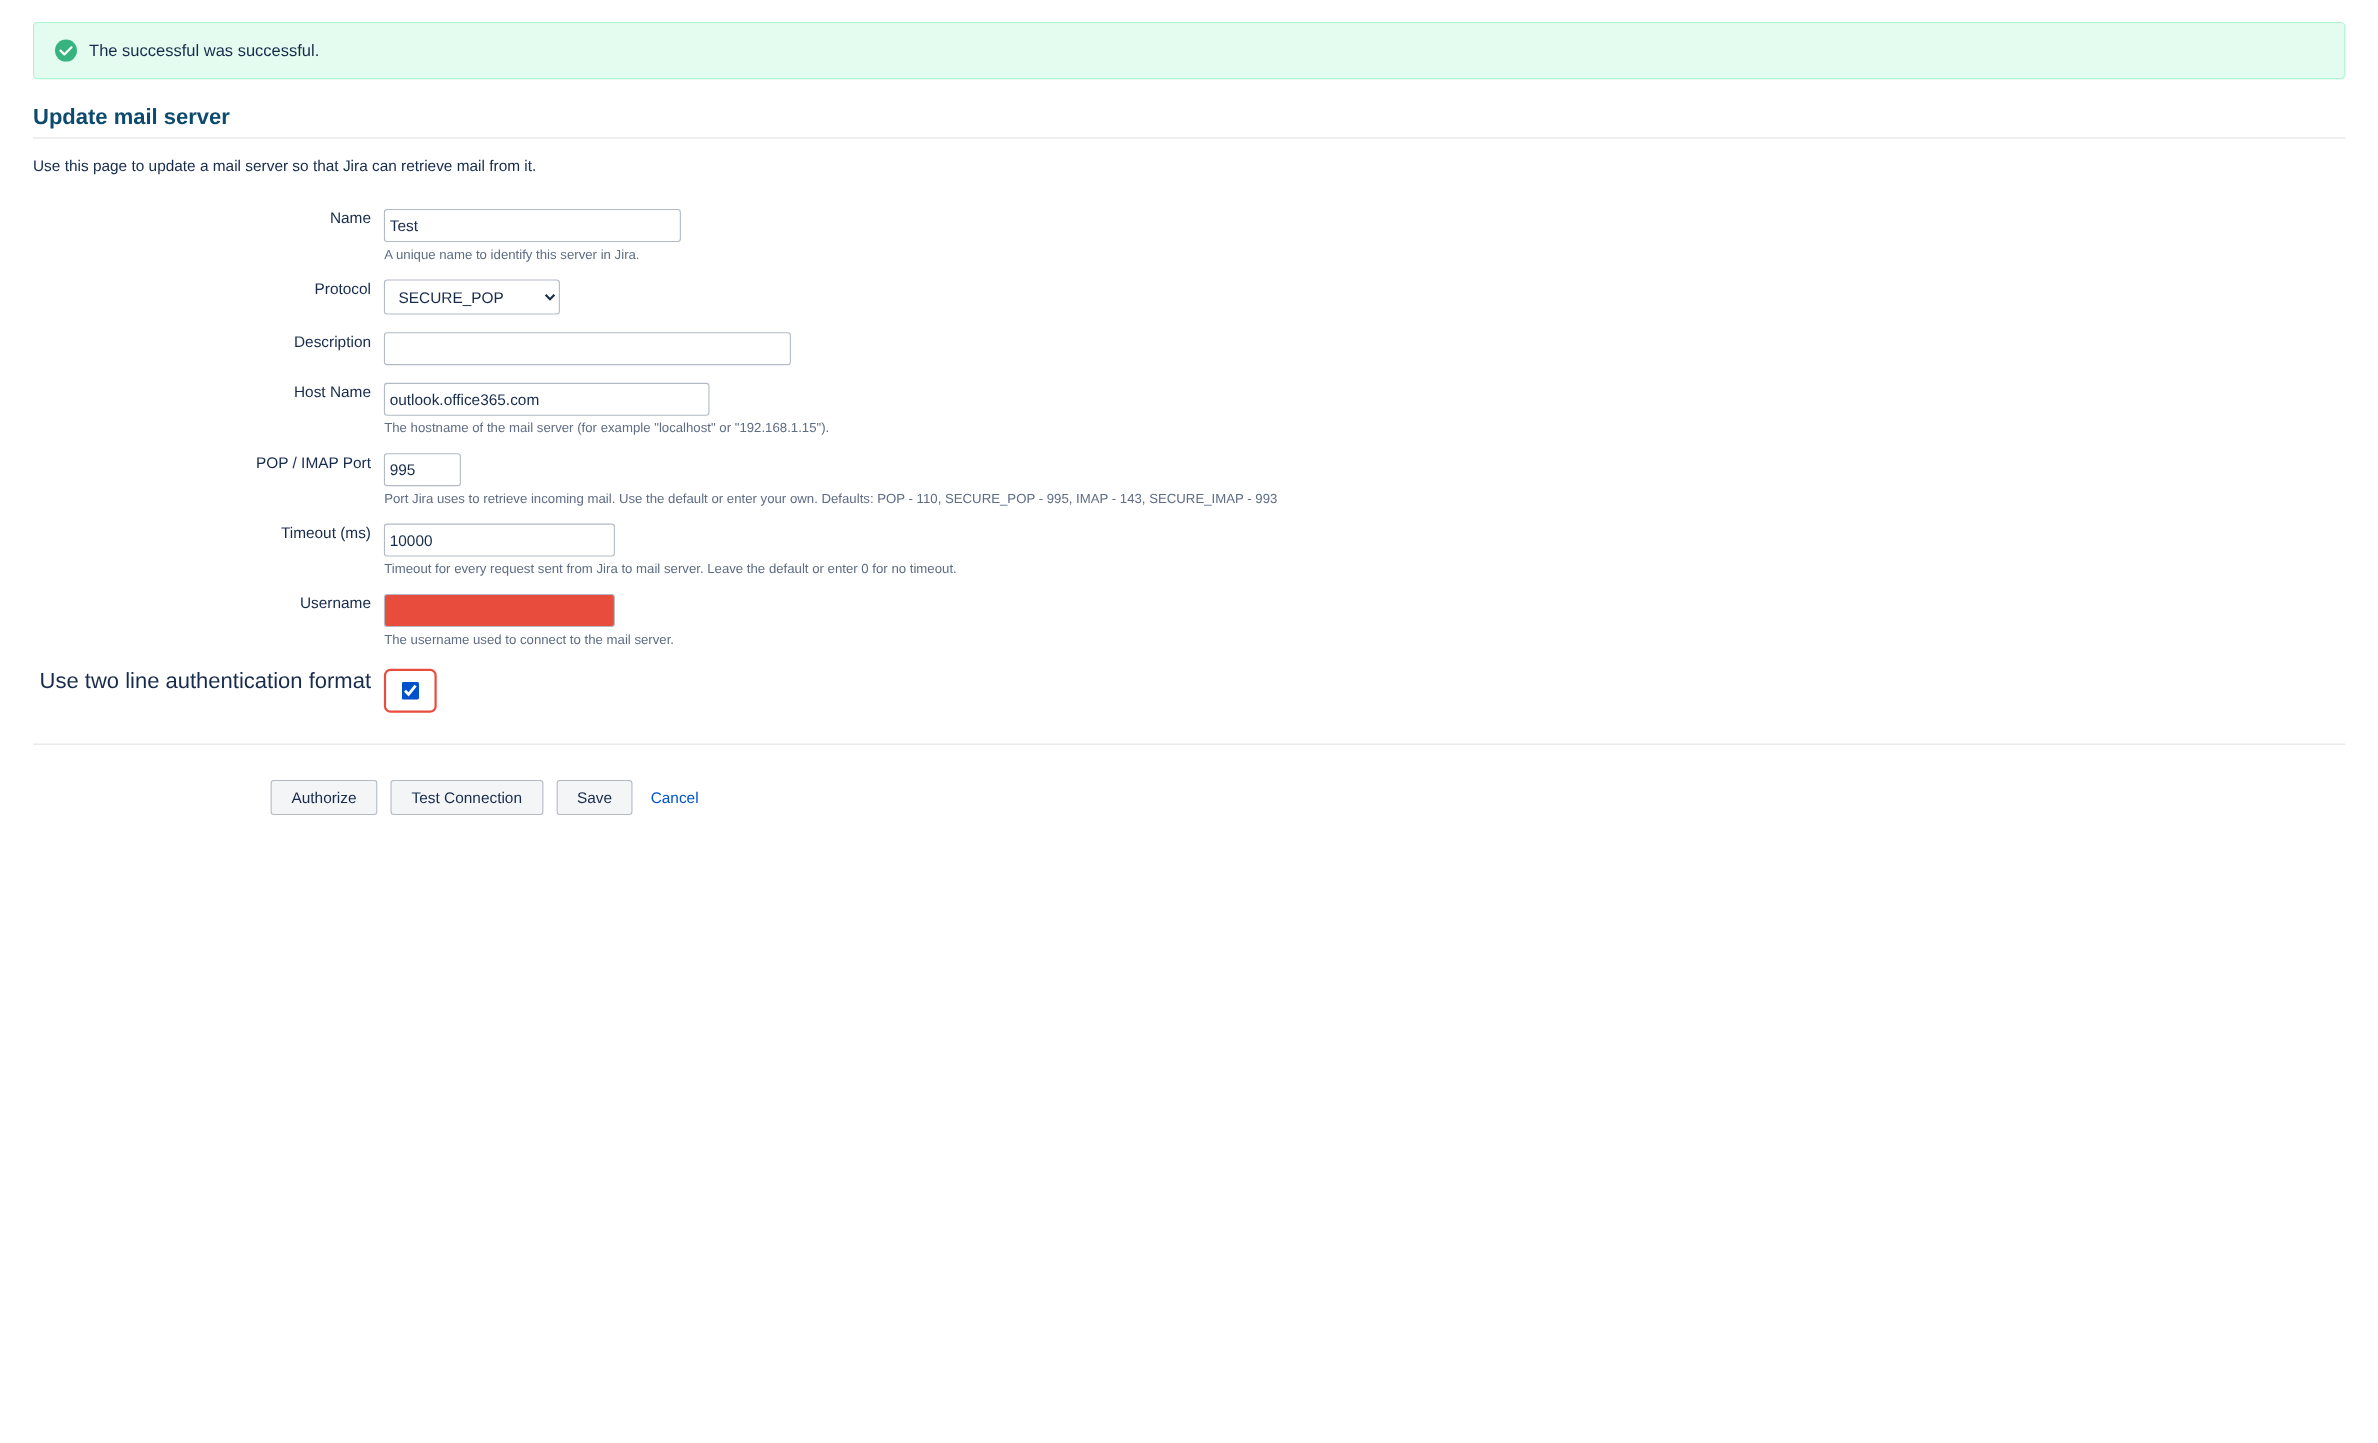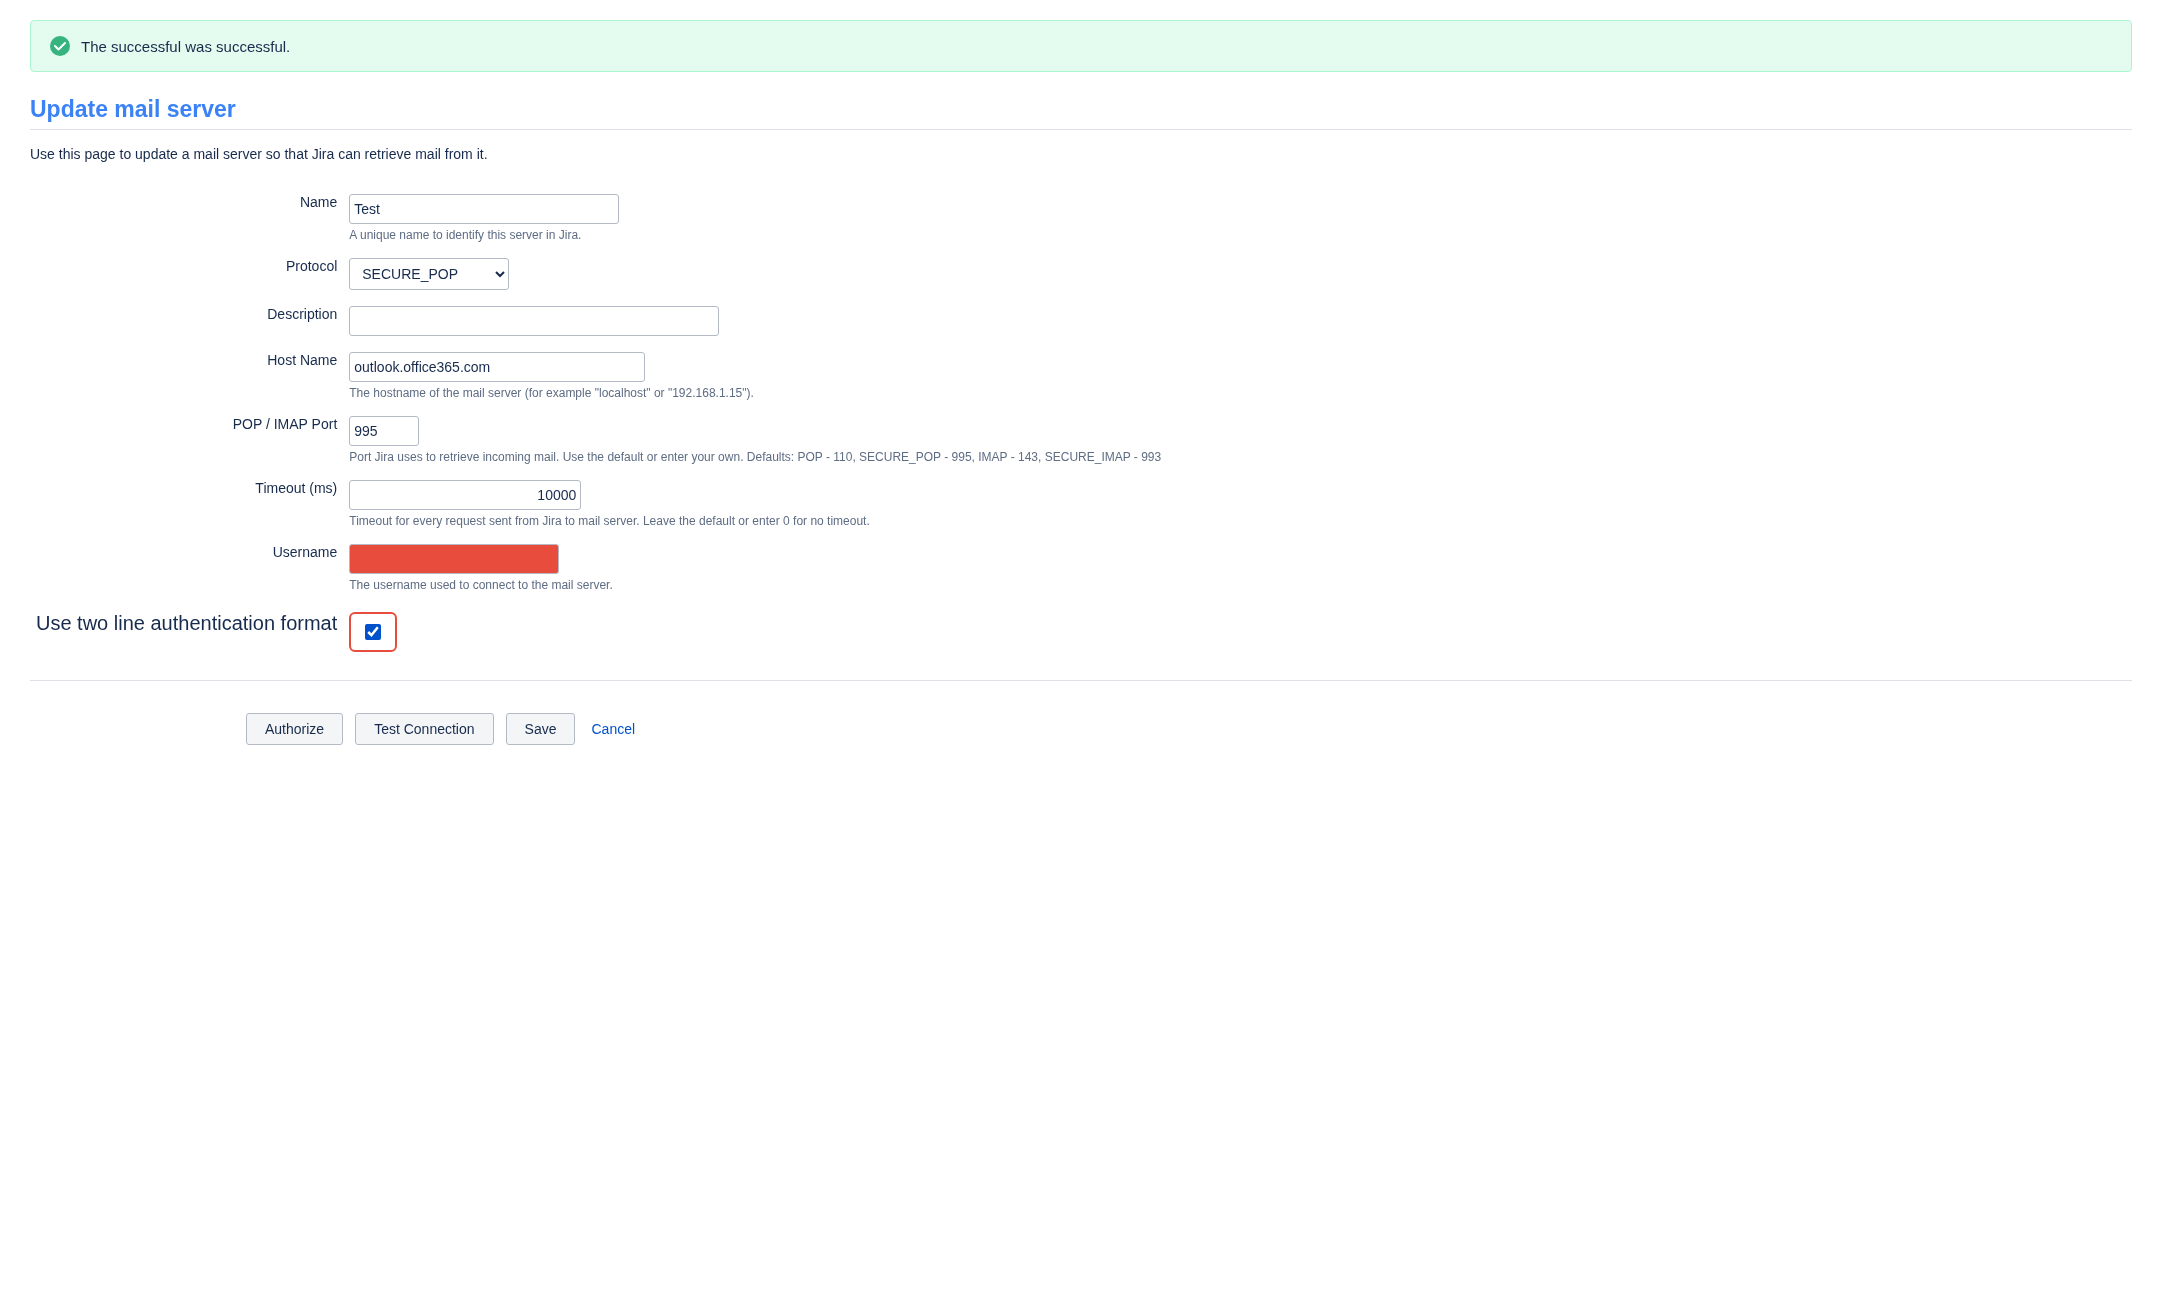--- a/index.html
+++ b/index.html
@@ -24,23 +24,23 @@
       font-size: 15px;
     }
 
     .success-icon {
       width: 22px;
       height: 22px;
       flex-shrink: 0;
     }
 
     .page-title {
-      font-size: 23px;
+      font-size: 20px;
       font-weight: 700;
-      color: #3b82f6;
+      color: #0c4a6e;
       margin-bottom: 6px;
     }
 
     .page-divider {
       border: none;
       border-top: 1px solid #dfe1e6;
       margin-bottom: 16px;
     }
 
     .page-description {
@@ -109,22 +109,21 @@
 
     .input-hostname {
       width: 296px;
     }
 
     .input-port {
       width: 70px;
     }
 
     .input-timeout {
-      width: 232px;
-      text-align: right;
+      width: 210px;
     }
 
     .input-username {
       width: 210px;
       background-color: #e74c3c;
       border-color: #c0392b;
     }
 
     select {
       border: 1px solid #b3bac5;

